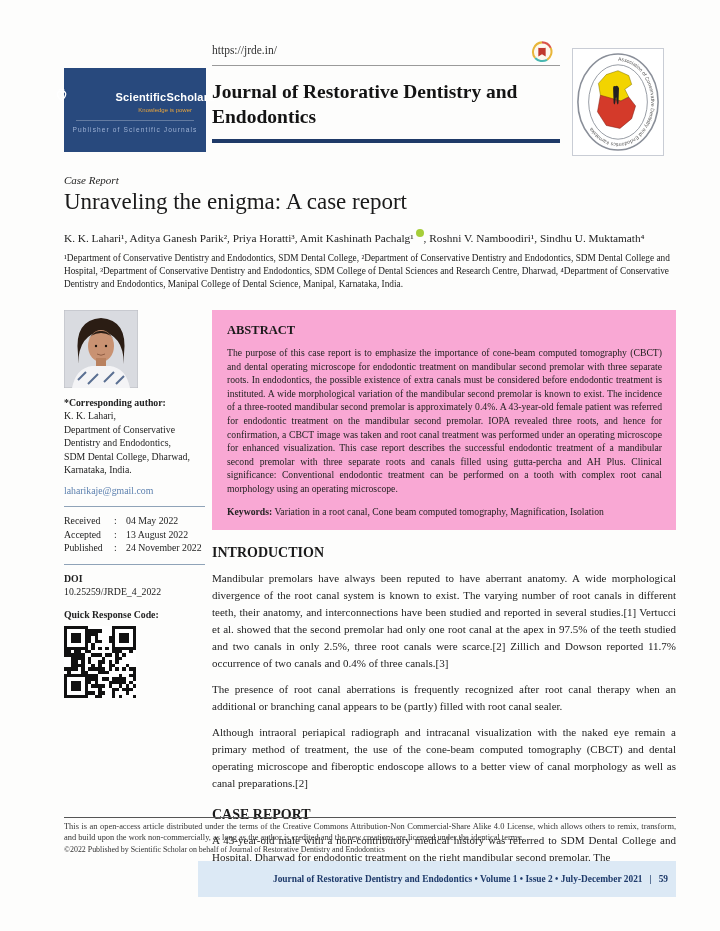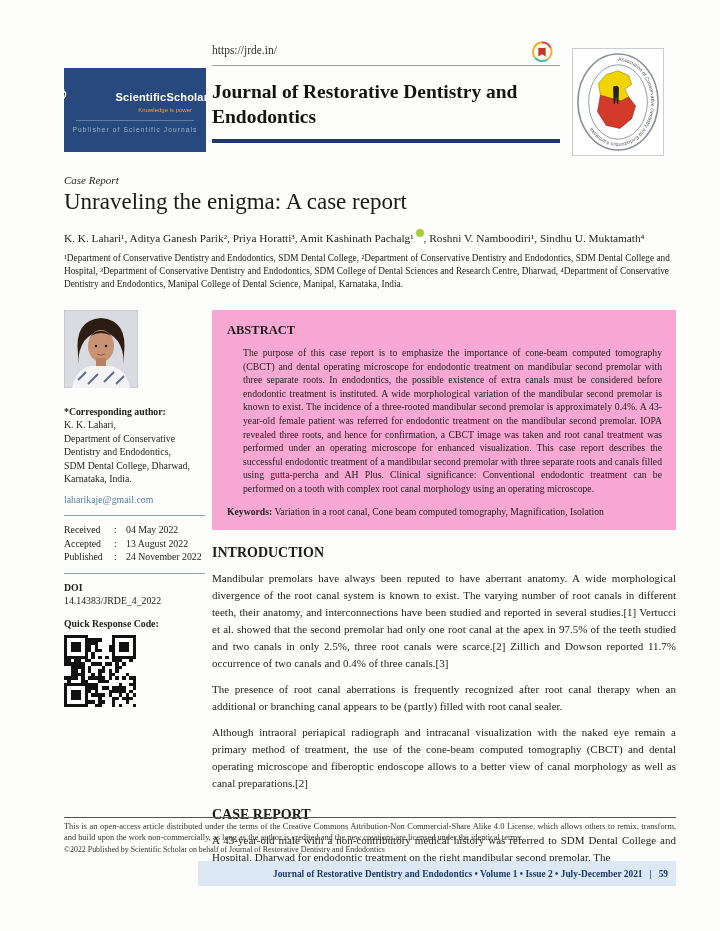--- a/index.html
+++ b/index.html
@@ -30,46 +30,46 @@
   .article-title{position:absolute;left:64px;top:189px;font-size:23px;color:#1a1a1a;}
   .authors{position:absolute;left:64px;top:229px;width:612px;font-size:11.3px;color:#222;}
   .orcid{display:inline-block;width:8px;height:8px;border-radius:50%;background:#a6ce39;
          margin-left:2px;vertical-align:super;}
   .affiliations{position:absolute;left:64px;top:252px;width:612px;font-size:9.3px;
                 line-height:13px;color:#222;}
 
   
   .sidebar{position:absolute;left:64px;top:310px;width:141px;font-size:9.8px;line-height:13.5px;color:#222;}
   .photo{display:block;}
-  .corr-label{font-weight:bold;margin-top:13px;}
+  .corr-label{font-weight:bold;margin-top:4px;}
   .email{color:#5a7fae;margin-top:7px;text-decoration:none;display:inline-block;}
   .side-rule{border:none;border-top:1px solid #8fa3b8;margin:9px 0 7px 0;}
   .date-row{display:flex;}
   .date-row .dl{width:50px;}
   .date-row .dc{width:12px;}
   .doi-label{font-weight:bold;margin-top:2px;}
   .qr-label{font-weight:bold;margin-top:9px;}
   #qr-svg{margin-top:5px;display:block;}
 
   
   .main{position:absolute;left:212px;top:310px;width:464px;}
   .abstract-box{background:#f9a8d4;padding:13px 14px 13px 15px;box-sizing:border-box;font-family:Liberation Serif, serif;}
   .abstract-heading{font-size:12.5px;font-weight:bold;color:#1a1a1a;}
-  .abstract-text{font-size:9.7px;line-height:13.6px;text-align:justify;margin-top:8px;color:#222;margin-left:16px;}
+  .abstract-text{font-size:9.7px;line-height:13.6px;text-align:justify;margin-top:8px;color:#222;}
   .keywords{font-size:9.7px;margin-top:10px;}
   .keywords b{font-weight:bold;}
   .section-heading{font-size:14px;font-weight:bold;margin-top:15px;color:#1a1a1a;}
   .paras p{font-size:11px;line-height:17px;text-align:justify;margin:9px 0 0 0;color:#222;}
 
   
   .footer-rule{position:absolute;left:64px;top:817px;width:612px;border-top:1px solid #555;}
   .license{position:absolute;left:64px;top:822px;width:612px;font-size:8.4px;line-height:10.6px;
            text-align:justify;color:#333;}
   .copyright{position:absolute;left:64px;top:845px;font-size:7.9px;color:#333;}
-  .footer-bar{position:absolute;left:198px;top:861px;width:478px;height:25px;background:#dce9f5;
+  .footer-bar{position:absolute;left:198px;top:861px;width:478px;height:36px;background:#dce9f5;
               display:flex;align-items:center;justify-content:flex-end;padding-right:8px;box-sizing:border-box;}
   .footer-bar .ft{font-size:9.4px;font-weight:bold;color:#1e3a6a;}
   .footer-bar .sep{margin:0 7px;font-weight:bold;color:#1e3a6a;font-size:9.4px;}
 </style>
 </head>
 <body>
 
 <div id="page">
 
   <div class="logo-box">
@@ -165,21 +165,21 @@
           <span class="dv">13 August 2022</span>
         </div>
         <div class="date-row">
           <span class="dl">Published</span>
           <span class="dc">:</span>
           <span class="dv">24 November 2022</span>
         </div>
       </div>
     <hr class="side-rule">
     <div class="doi-label">DOI</div>
-    <div>14.14383/JRDE_4_2022</div>
+    <div>10.25259/JRDE_4_2022</div>
     <div class="qr-label">Quick Response Code:</div>
     <svg id="qr-svg" width="72" height="72" viewBox="0 0 21 21" shape-rendering="crispEdges">
         <rect x="0" y="0" width="21" height="21" fill="#ffffff"></rect>
         <rect x="7" y="1" width="1" height="1" fill="#111111"></rect>
         <rect x="8" y="1" width="1" height="1" fill="#111111"></rect>
         <rect x="9" y="1" width="1" height="1" fill="#111111"></rect>
         <rect x="10" y="1" width="1" height="1" fill="#111111"></rect>
         <rect x="7" y="2" width="1" height="1" fill="#111111"></rect>
         <rect x="8" y="2" width="1" height="1" fill="#111111"></rect>
         <rect x="9" y="2" width="1" height="1" fill="#111111"></rect>

